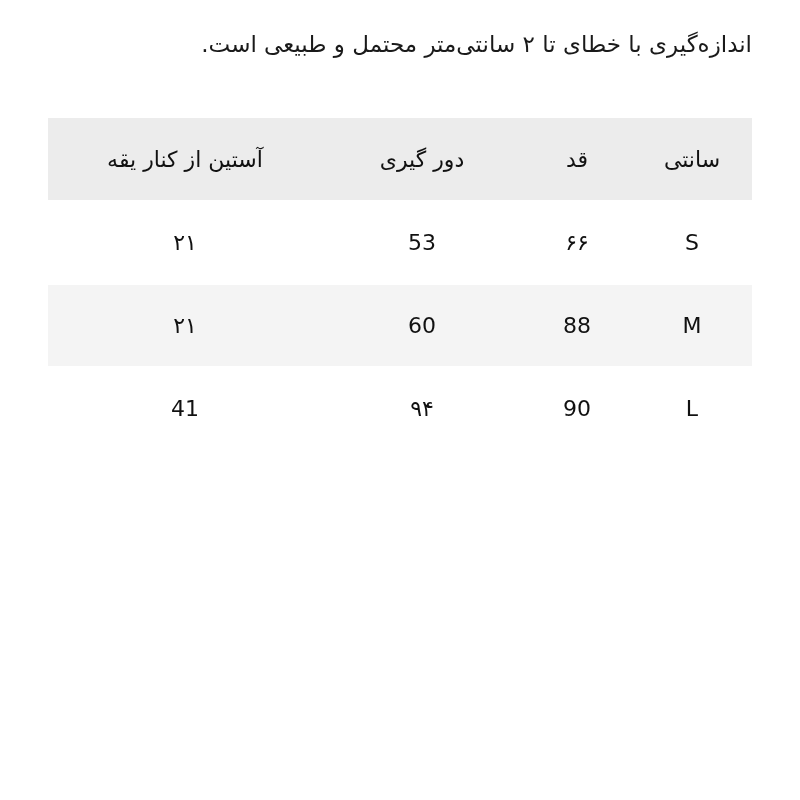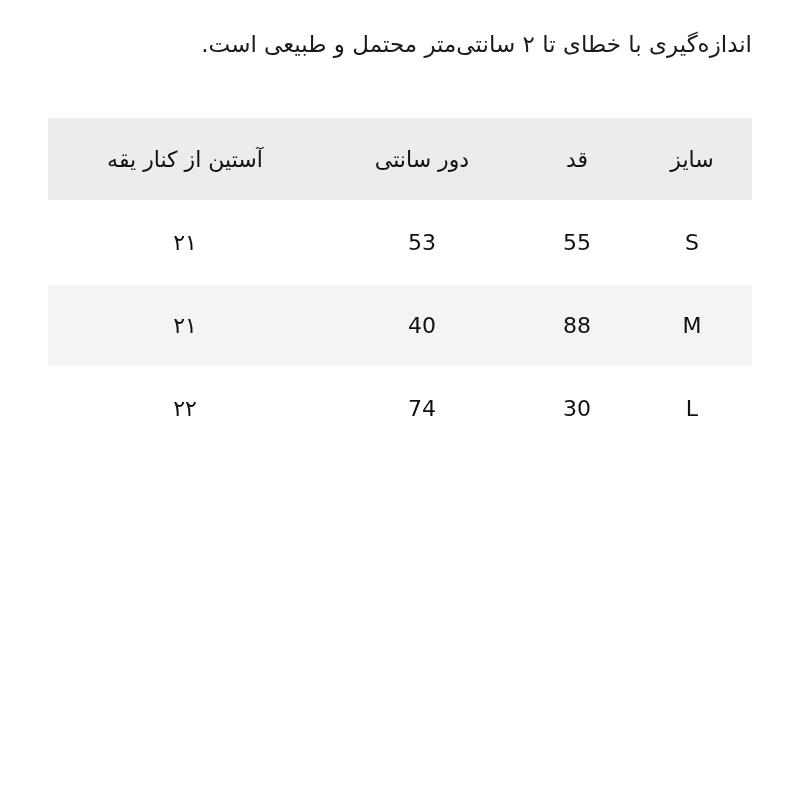--- a/index.html
+++ b/index.html
@@ -59,39 +59,39 @@
     .col-sleeve { width: 274px; }
   </style>
 </head>
 <body>
 
 <div class="note">اندازه‌گیری با خطای تا ۲ سانتی‌متر محتمل و طبیعی است.</div>
 
 <table class="size-table">
   <thead>
     <tr>
-      <th class="col-size">سایز</th>
+      <th class="col-size">سانتی</th>
       <th class="col-height">قد</th>
-      <th class="col-chest">دور سانتی</th>
+      <th class="col-chest">دور گیری</th>
       <th class="col-sleeve">آستین از کنار یقه</th>
     </tr>
   </thead>
   <tbody>
     <tr>
       <td>S</td>
-      <td>55</td>
+      <td>۶۶</td>
       <td>53</td>
       <td>۲۱</td>
     </tr>
     <tr class="alt">
       <td>M</td>
       <td>88</td>
-      <td>40</td>
+      <td>60</td>
       <td>۲۱</td>
     </tr>
     <tr>
       <td>L</td>
-      <td>30</td>
-      <td>74</td>
-      <td>۲۲</td>
+      <td>90</td>
+      <td>۹۴</td>
+      <td>41</td>
     </tr>
   </tbody>
 </table>
 
 </body></html>

